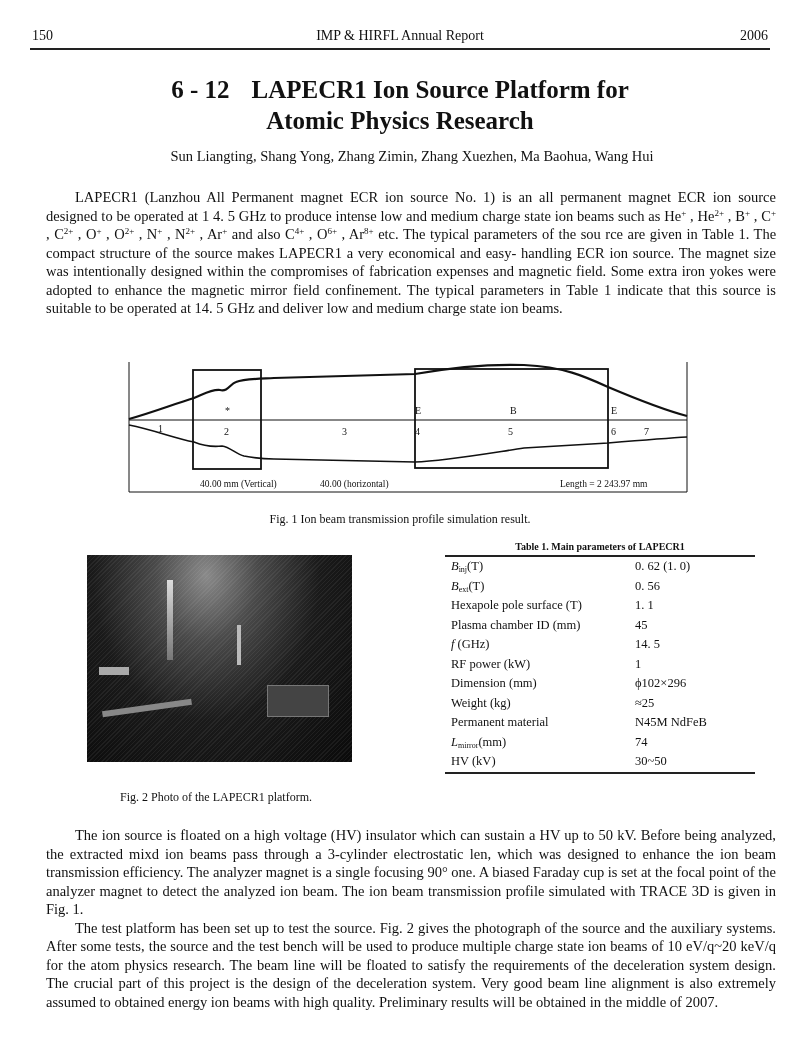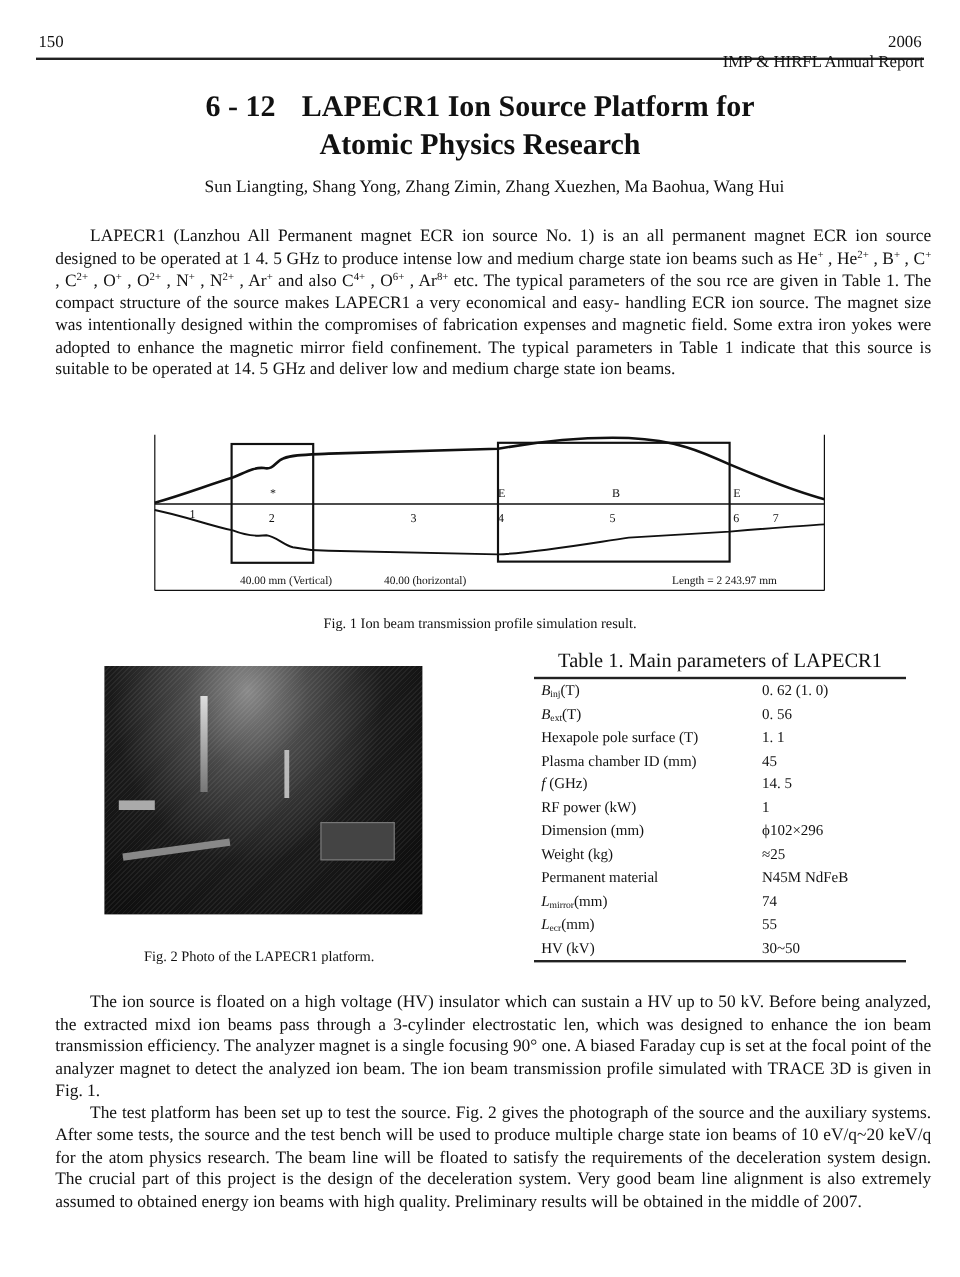--- a/index.html
+++ b/index.html
@@ -1,21 +1,21 @@
 <!DOCTYPE html>
 <html><head>
 <meta charset="utf-8">
 <style>
   html, body { margin: 0; padding: 0; background: #ffffff; }
   body { width: 800px; height: 1064px; position: relative; overflow: hidden;
          font-family: "Liberation Serif", "DejaVu Serif", serif; color: #111; }
   .header { position: absolute; left: 30px; right: 30px; top: 26px; height: 22px;
             font-size: 14px; border-bottom: 2px solid #222; }
   .header .pg { position: absolute; left: 2px; top: 2px; }
-  .header .jt { position: absolute; left: 0; right: 0; text-align: right; top: 19px; }
+  .header .jt { position: absolute; left: 0; right: 0; text-align: center; top: 2px; }
   .header .yr { position: absolute; right: 2px; top: 2px; }
   .title { position: absolute; left: 0; right: 0; top: 74px; text-align: center;
            font-size: 25px; font-weight: bold; line-height: 31px; }
   .title .num { margin-right: 22px; }
   .authors { position: absolute; left: 0; right: 0; top: 146px; text-align: center;
              font-size: 14.5px; line-height: 20px; padding-left: 24px; }
   .para { position: absolute; left: 46px; width: 730px; font-size: 14.5px; line-height: 18.5px;
           text-align: justify; }
   .para p { margin: 0; text-indent: 2em; }
   .p1 { top: 188px; }
@@ -24,21 +24,21 @@
   sub { font-size: 8px; vertical-align: -2px; line-height: 0; }
   .fig1 { position: absolute; left: 124px; top: 362px; width: 566px; height: 135px; }
   .fig1-caption { position: absolute; left: 0; right: 0; top: 512px; text-align: center; font-size: 12px; }
   .photo { position: absolute; left: 87px; top: 555px; width: 265px; height: 207px;
            background:
              repeating-linear-gradient(135deg, rgba(255,255,255,0.06) 0 1px, transparent 1px 3px),
              radial-gradient(ellipse at 45% 10%, #8a8a8a 0%, #4a4a4a 25%, #1a1a1a 55%, #0a0a0a 100%); }
   .photo .ped { position: absolute; background: #ccc; }
   .fig2-caption { position: absolute; left: 90px; top: 790px; font-size: 12px; margin-left: 30px; }
   .table { position: absolute; left: 445px; top: 541px; width: 310px; font-size: 12.5px; }
-  .table .cap { text-align: center; font-weight: normal; font-size: 17px; padding-bottom: 3px;
+  .table .cap { text-align: center; font-weight: bold; font-size: 10px; padding-bottom: 3px;
                 border-bottom: 2px solid #222; }
   .table .row { display: flex; height: 19.5px; align-items: center; }
   .table .row .k { flex: 1; padding-left: 6px; }
   .table .row .v { width: 120px; }
   .table .bottom { border-top: 2px solid #222; }
   svg text { font-family: "Liberation Serif", serif; }
 </style>
 </head>
 <body>
 
@@ -137,24 +137,20 @@
       </div>
       <div class="row">
         <div class="k">Permanent material</div>
         <div class="v">N45M NdFeB</div>
       </div>
       <div class="row">
         <div class="k"><i>L</i><sub>mirror</sub>(mm)</div>
         <div class="v">74</div>
       </div>
       <div class="row">
-        <div class="k"><i>L</i><sub>ecr</sub>(mm)</div>
-        <div class="v">55</div>
-      </div>
-      <div class="row">
         <div class="k">HV (kV)</div>
         <div class="v">30~50</div>
       </div>
     </div>
   <div class="bottom"></div>
 </div>
 
 <div class="para p2">
   <p>The ion source is floated on a high voltage (HV) insulator which can sustain a HV up to 50 kV. Before being analyzed, the extracted mixd ion beams pass through a 3-cylinder electrostatic len, which was designed to enhance the ion beam transmission efficiency. The analyzer magnet is a single focusing 90° one. A biased Faraday cup is set at the focal point of the analyzer magnet to detect the analyzed ion beam. The ion beam transmission profile simulated with TRACE 3D is given in Fig. 1.</p>
   <p>The test platform has been set up to test the source. Fig. 2 gives the photograph of the source and the auxiliary systems. After some tests, the source and the test bench will be used to produce multiple charge state ion beams of 10 eV/q~20 keV/q for the atom physics research. The beam line will be floated to satisfy the requirements of the deceleration system design. The crucial part of this project is the design of the deceleration system. Very good beam line alignment is also extremely assumed to obtained energy ion beams with high quality. Preliminary results will be obtained in the middle of 2007.</p>

